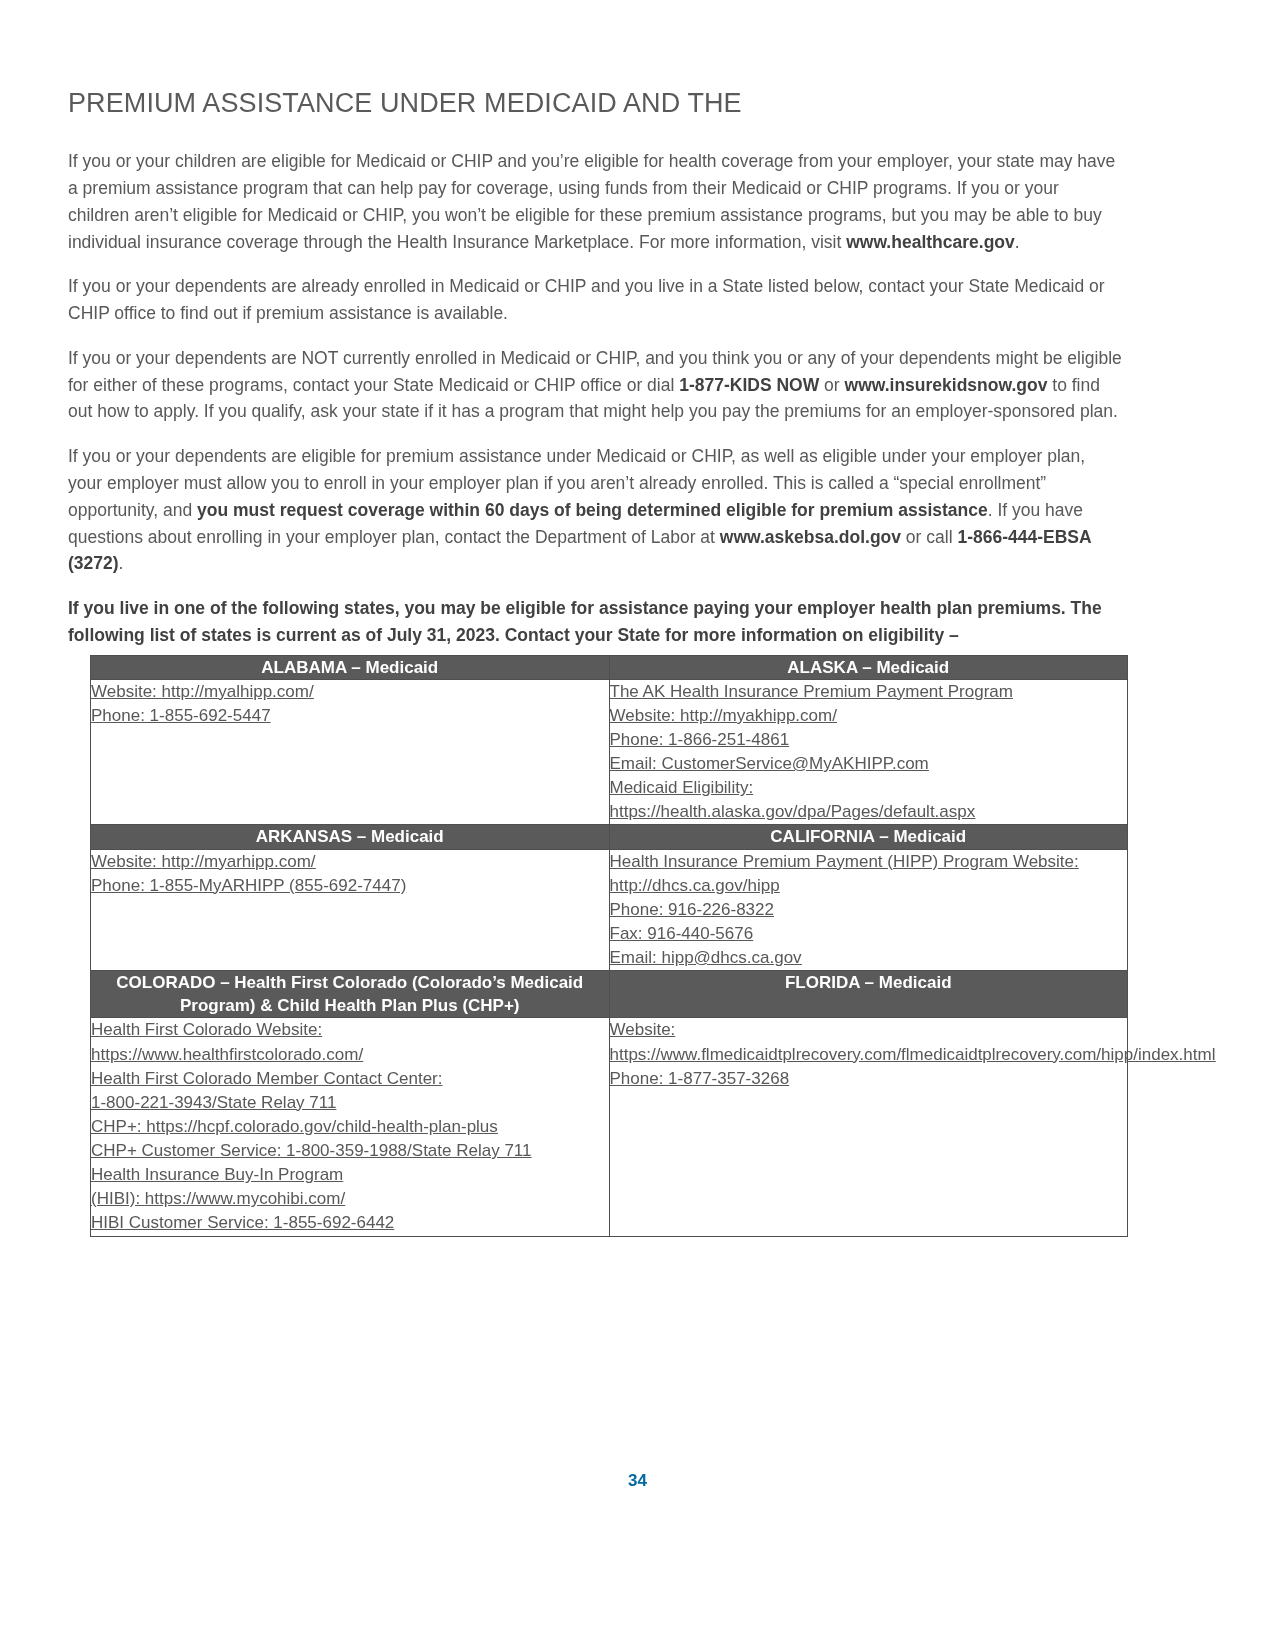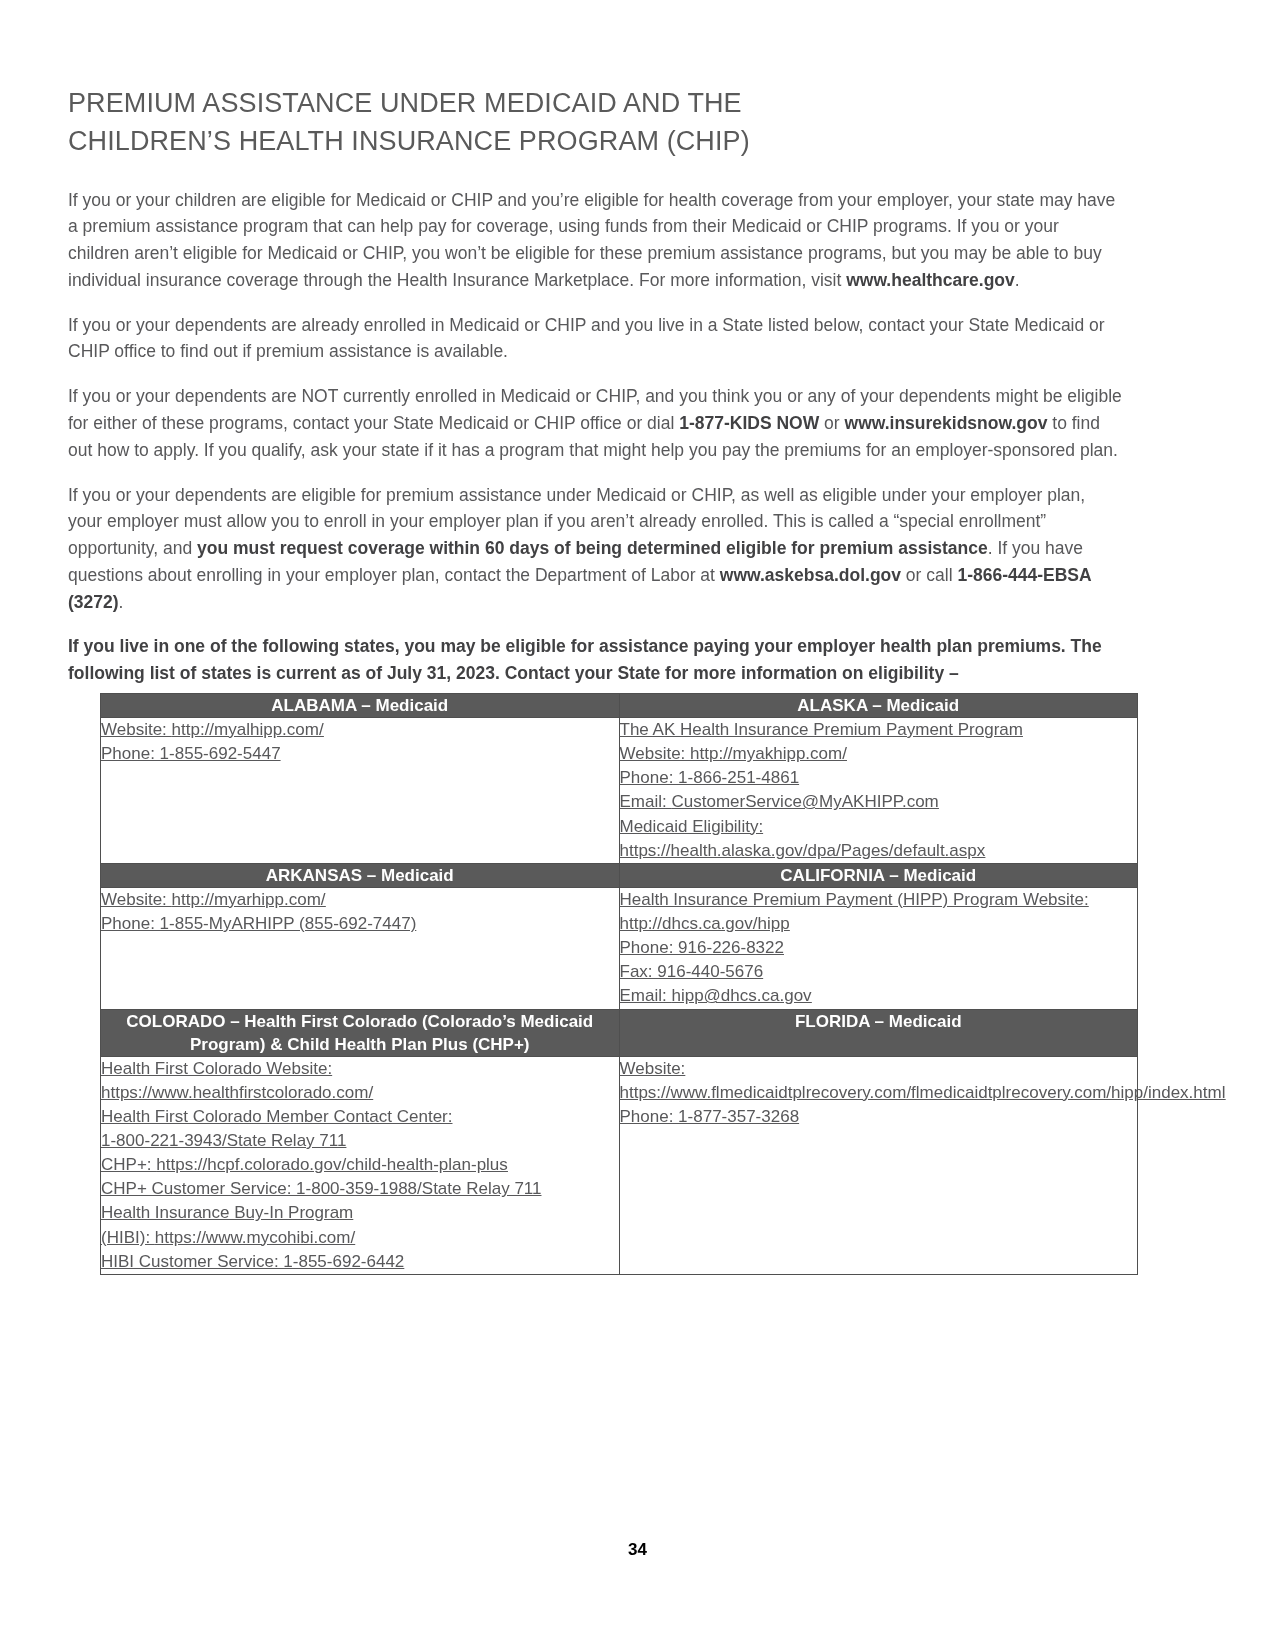--- a/index.html
+++ b/index.html
@@ -44,21 +44,21 @@
     line-height: 1.53;
     font-weight: bold;
     color: #414143;
     margin: 0 0 6px 0;
   }
 
   table.states {
     width: 1038px;
     border-collapse: collapse;
     table-layout: fixed;
-    margin-left: 32px;
+    margin-left: 22px;
   }
   table.states td {
     border: 1px solid #4f4f4f;
     vertical-align: top;
     padding: 0;
   }
   td.hdr {
     background: #5a5a5a;
     color: #ffffff;
     font-weight: bold;
@@ -73,35 +73,34 @@
     line-height: 1.42;
     color: #58585a;
   }
   td.cell .ln { display: block; white-space: normal; text-decoration: underline; }
   .u { text-decoration: underline; }
 
   .page-number {
     position: absolute;
     left: 0;
     right: 0;
-    top: 1540px;
+    top: 1471px;
     text-align: center;
     font-size: 17px;
     font-weight: bold;
-    color: #000000;
+    color: #0369a1;
   }
 </style>
 </head>
 <body>
 
 <div class="page">
 
   <h1 class="doc-title">
     <span class="line">PREMIUM ASSISTANCE UNDER MEDICAID AND THE</span>
-    <span class="line">CHILDREN’S HEALTH INSURANCE PROGRAM (CHIP)</span>
   </h1>
 
   <p class="body-par"><span>If you or your children are eligible for Medicaid or CHIP and you’re eligible for health coverage from your employer, your state may have a premium assistance program that can help pay for coverage, using funds from their Medicaid or CHIP programs.  If you or your children aren’t eligible for Medicaid or CHIP, you won’t be eligible for these premium assistance programs, but you may be able to buy individual insurance coverage through the Health Insurance Marketplace.  For more information, visit </span><b>www.healthcare.gov</b><span>.</span></p>
 
   <p class="body-par">If you or your dependents are already enrolled in Medicaid or CHIP and you live in a State listed below, contact your State Medicaid or CHIP office to find out if premium assistance is available.</p>
 
   <p class="body-par"><span>If you or your dependents are NOT currently enrolled in Medicaid or CHIP, and you think you or any of your dependents might be eligible for either of these programs, contact your State Medicaid or CHIP office or dial </span><b>1-877-KIDS NOW</b><span> or </span><b>www.insurekidsnow.gov</b><span> to find out how to apply.  If you qualify, ask your state if it has a program that might help you pay the premiums for an employer-sponsored plan.</span></p>
 
   <p class="body-par"><span>If you or your dependents are eligible for premium assistance under Medicaid or CHIP, as well as eligible under your employer plan, your employer must allow you to enroll in your employer plan if you aren’t already enrolled.  This is called a “special enrollment” opportunity, and </span><b>you must request coverage within 60 days of being determined eligible for premium assistance</b><span>.  If you have questions about enrolling in your employer plan, contact the Department of Labor at </span><b>www.askebsa.dol.gov</b><span> or call </span><b>1-866-444-EBSA (3272)</b><span>.</span></p>
 

